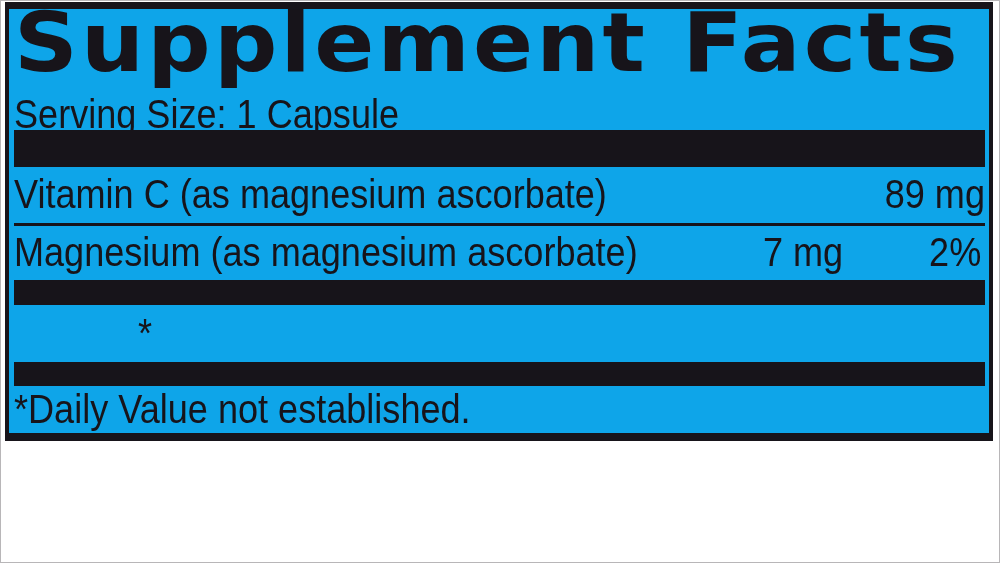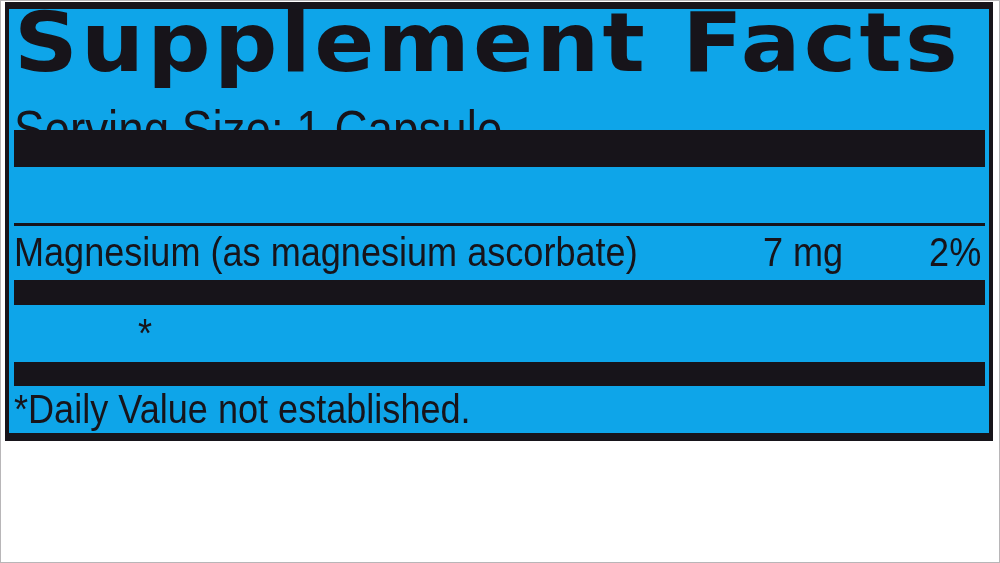--- a/index.html
+++ b/index.html
@@ -41,23 +41,23 @@
     margin-top: -7px;
     letter-spacing: 3px;
     white-space: nowrap;
   }
   .title-stretch {
     display: inline-block;
     transform: scaleX(1.08);
     transform-origin: 0 50%;
   }
   .serving-line {
-    font-size: 52px;
+    font-size: 41px;
     line-height: 41px;
-    margin-top: 25px;
+    margin-top: 10px;
     white-space: nowrap;
   }
 
   
   .cond, .cond-r {
     display: inline-block;
     white-space: nowrap;
     transform: scaleX(0.88);
   }
   .cond   { transform-origin: 0 50%; }
@@ -116,20 +116,22 @@
         <span class="cond">Serving Size: 1 Capsule</span>
       </div>
     </div>
 
     <div class="bar bar-thick"></div>
 
 
     <div class="bar bar-medium"></div>
 
     <div class="row row-1">
+      <span class="cell-name"><span class="cond">Vitamin C (as magnesium ascorbate)</span></span>
+      <span class="cell-amount"><span class="cond-r">89 mg</span></span>
     </div>
 
     <div class="rule"></div>
 
     <div class="row row-2">
       <span class="cell-name"><span class="cond">Magnesium (as magnesium ascorbate)</span></span>
       <span class="cell-amount"><span class="cond-r">7 mg</span></span>
       <span class="cell-dv"><span class="cond-r">2%</span></span>
     </div>
 

